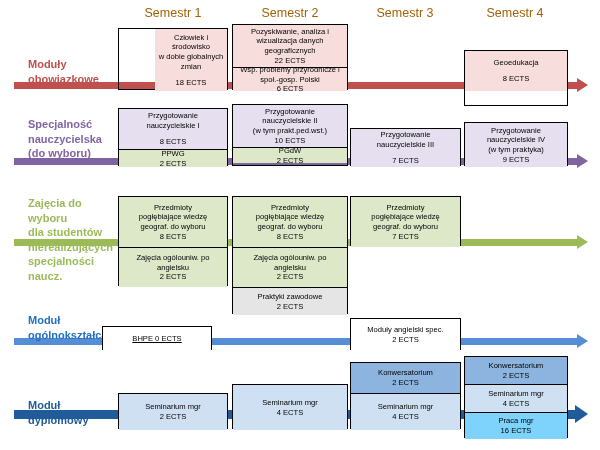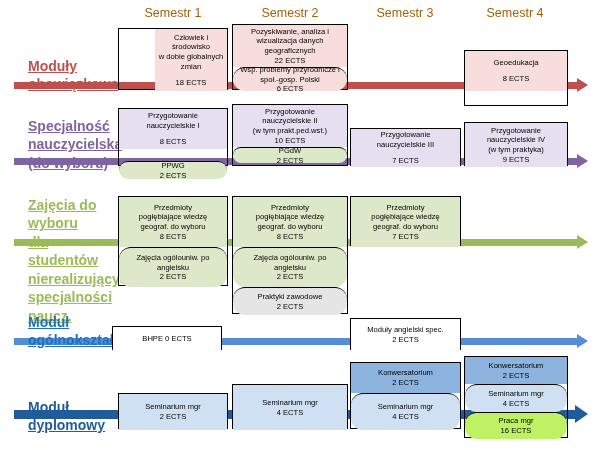--- a/index.html
+++ b/index.html
@@ -17,25 +17,24 @@
   }
   .sem-header {
     position: absolute;
     font-size: 12.5px;
     color: #a16207;
     text-align: center;
     white-space: nowrap;
   }
   .row-label {
     position: absolute;
-    font-size: 14px;
+    font-size: 11px;
     font-weight: bold;
     line-height: 1.32;
     white-space: pre-line;
-    text-decoration: underline;
   }
   .track {
     position: absolute;
     height: 7px;
   }
   .track .bar {
     position: absolute;
     left: 0;
     top: 0;
     height: 7px;
@@ -73,21 +72,21 @@
     flex-direction: column;
     align-items: center;
     justify-content: center;
     text-align: center;
     font-size: 7.6px;
     line-height: 1.28;
     color: #000000;
     padding: 1px 2px;
     white-space: pre-line;
   }
-  .cell + .cell { border-top: 1.6px solid #000000; border-radius: 12px; }
+  .cell + .cell { border-top: 1.6px solid #000000; }
   .cell .ects { display: block; }
   .cell.gap-ects .ects { margin-top: 6px; }
 </style>
 </head>
 <body>
 
 <div id="canvas">
 
   <div id="headers">
       <div class="sem-header" style="left: 113px; top: 6px; width: 120px;">Semestr 1</div>
@@ -144,21 +143,21 @@
         <div class="cell" style="background: rgb(247, 222, 220); height: 42px; flex: 0 0 auto;"><span>Pozyskiwanie, analiza i wizualizacja danych
 geograficznych</span><span class="ects">22 ECTS</span></div>
         <div class="cell" style="background: rgb(247, 222, 220); height: 24px; flex: 0 0 auto;"><span>Wsp. problemy przyrodnicze i społ.-gosp. Polski</span><span class="ects">6 ECTS</span></div>
       </div>
       <div class="box" style="left: 464px; width: 104px; top: 50px; height: 56px;">
         <div class="cell gap-ects" style="background: rgb(247, 222, 220); height: 40px; flex: 0 0 auto;"><span>Geoedukacja</span><span class="ects">8 ECTS</span></div>
       </div>
       <div class="box" style="left: 118px; width: 110px; top: 108px; height: 58px;">
         <div class="cell gap-ects" style="background: rgb(229, 223, 240); height: 40px; flex: 0 0 auto;"><span>Przygotowanie
 nauczycielskie I</span><span class="ects">8 ECTS</span></div>
-        <div class="cell" style="background: rgb(221, 232, 200); height: 18px; flex: 0 0 auto; margin-top: 12px;"><span>PPWG</span><span class="ects">2 ECTS</span></div>
+        <div class="cell" style="background: rgb(221, 232, 200); height: 18px; flex: 0 0 auto;"><span>PPWG</span><span class="ects">2 ECTS</span></div>
       </div>
       <div class="box" style="left: 232px; width: 116px; top: 104px; height: 62px;">
         <div class="cell" style="background: rgb(229, 223, 240); height: 42px; flex: 0 0 auto;"><span>Przygotowanie
 nauczycielskie II
 (w tym prakt.ped.wst.)</span><span class="ects">10 ECTS</span></div>
         <div class="cell" style="background: rgb(221, 232, 200); height: 16px; flex: 0 0 auto;"><span>PGdW</span><span class="ects">2 ECTS</span></div>
       </div>
       <div class="box" style="left: 350px; width: 111px; top: 128px; height: 38px;">
         <div class="cell gap-ects" style="background: rgb(229, 223, 240); height: 38px; flex: 0 0 auto;"><span>Przygotowanie
 nauczycielskie III</span><span class="ects">7 ECTS</span></div>
@@ -181,36 +180,36 @@
 geograf. do wyboru</span><span class="ects">8 ECTS</span></div>
         <div class="cell" style="background: rgb(221, 232, 200); height: 40px; flex: 0 0 auto;"><span>Zajęcia ogólouniw. po
 angielsku</span><span class="ects">2 ECTS</span></div>
         <div class="cell" style="background: #e5e5e5; height: 28px; flex: 0 0 auto;"><span>Praktyki zawodowe</span><span class="ects">2 ECTS</span></div>
       </div>
       <div class="box" style="left: 350px; width: 111px; top: 196px; height: 50px;">
         <div class="cell" style="background: rgb(221, 232, 200); height: 50px; flex: 0 0 auto;"><span>Przedmioty
 pogłębiające wiedzę
 geograf. do wyboru</span><span class="ects">7 ECTS</span></div>
       </div>
-      <div class="box" style="left: 112px; width: 110px; top: 326px; height: 24px;">
+      <div class="box" style="left: 102px; width: 110px; top: 326px; height: 24px; text-decoration: underline;">
         <div class="cell" style="background: rgb(255, 255, 255); height: 24px; flex: 0 0 auto;"><span>BHPE 0 ECTS</span></div>
       </div>
       <div class="box" style="left: 350px; width: 111px; top: 318px; height: 32px;">
         <div class="cell" style="background: rgb(255, 255, 255); height: 32px; flex: 0 0 auto;"><span>Moduły angielski spec.</span><span class="ects">2 ECTS</span></div>
       </div>
       <div class="box" style="left: 118px; width: 110px; top: 393px; height: 36px;">
         <div class="cell" style="background: rgb(207, 224, 242); height: 36px; flex: 0 0 auto;"><span>Seminarium mgr</span><span class="ects">2 ECTS</span></div>
       </div>
       <div class="box" style="left: 232px; width: 116px; top: 384px; height: 45px;">
         <div class="cell" style="background: rgb(207, 224, 242); height: 45px; flex: 0 0 auto;"><span>Seminarium mgr</span><span class="ects">4 ECTS</span></div>
       </div>
       <div class="box" style="left: 350px; width: 111px; top: 362px; height: 67px;">
         <div class="cell" style="background: rgb(141, 180, 222); height: 30px; flex: 0 0 auto;"><span>Konwersatorium</span><span class="ects">2 ECTS</span></div>
         <div class="cell" style="background: rgb(207, 224, 242); height: 37px; flex: 0 0 auto;"><span>Seminarium mgr</span><span class="ects">4 ECTS</span></div>
       </div>
       <div class="box" style="left: 464px; width: 104px; top: 356px; height: 82px;">
         <div class="cell" style="background: rgb(141, 180, 222); height: 27px; flex: 0 0 auto;"><span>Konwersatorium</span><span class="ects">2 ECTS</span></div>
         <div class="cell" style="background: rgb(207, 224, 242); height: 28px; flex: 0 0 auto;"><span>Seminarium mgr</span><span class="ects">4 ECTS</span></div>
-        <div class="cell" style="background: #bef264; height: 27px; flex: 0 0 auto;"><span>Praca mgr</span><span class="ects">16 ECTS</span></div>
+        <div class="cell" style="background: #7dd3fc; height: 27px; flex: 0 0 auto;"><span>Praca mgr</span><span class="ects">16 ECTS</span></div>
       </div>
     </div>
 
 </div>
 
 </body></html>

